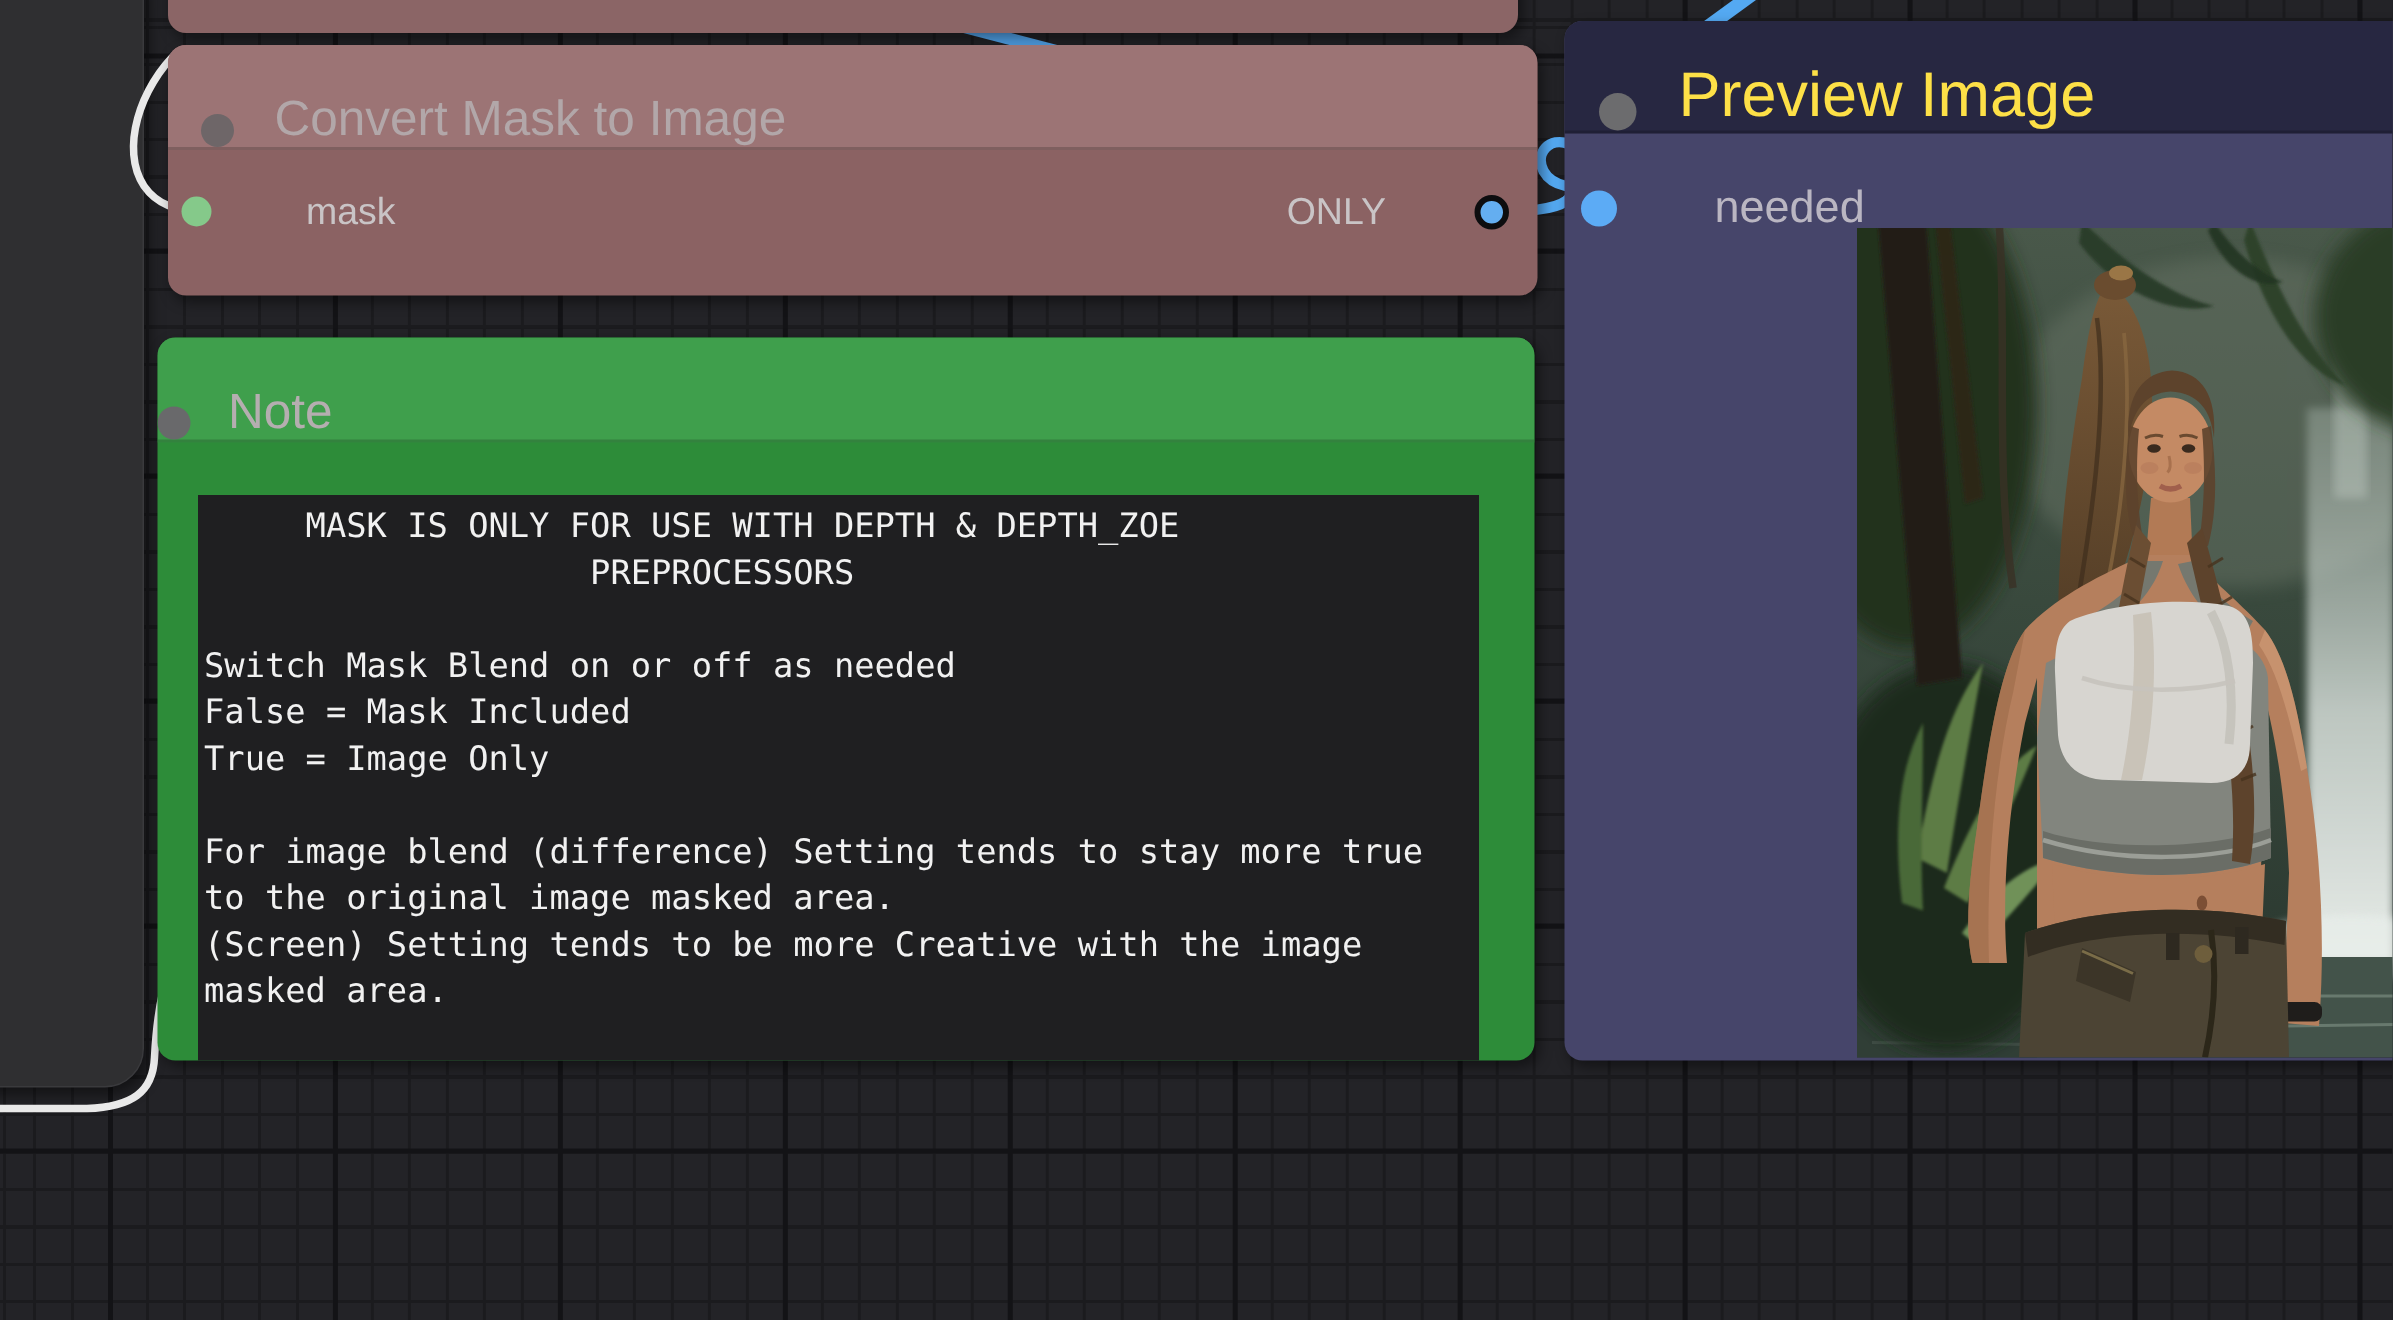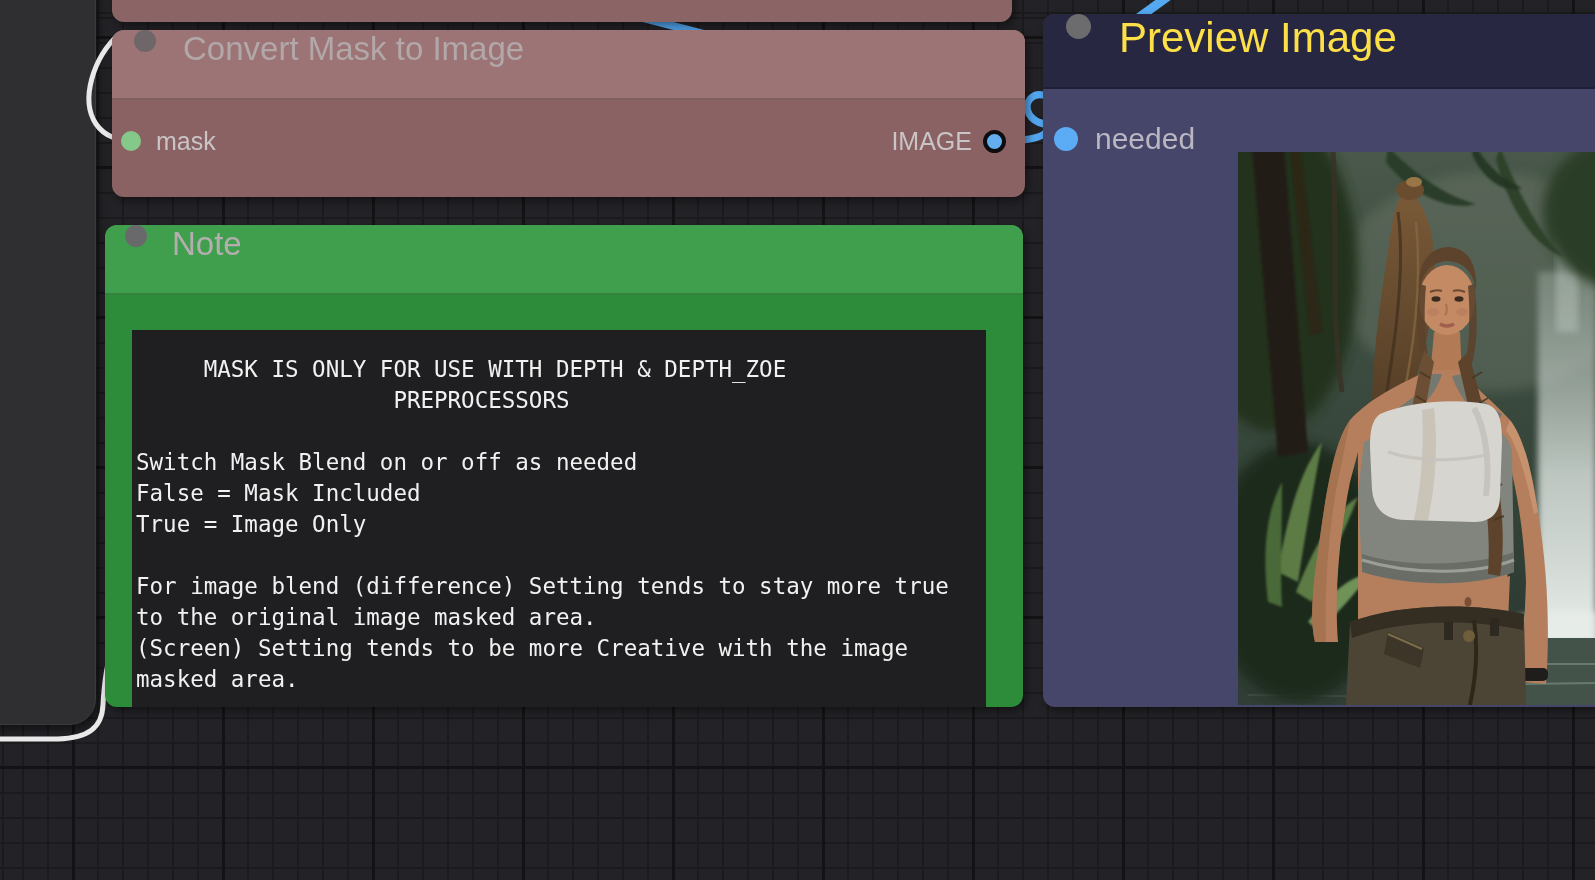--- a/index.html
+++ b/index.html
@@ -27,55 +27,55 @@
     border:1px solid #3a3a3d;
   }
   
   .wires{position:absolute;inset:0;z-index:3;pointer-events:none;}
   
   .node{
     position:absolute;border-radius:12px;overflow:hidden;
     box-shadow:3px 4px 9px rgba(0,0,0,.45);
   }
   .node-header{
-    display:flex;align-items:flex-start;
+    display:flex;align-items:flex-end;
     border-bottom:2px solid rgba(0,0,0,.18);
     box-sizing:border-box;
   }
   .collapse-dot{
     border-radius:50%;flex:0 0 auto;
   }
   .node-title{
     white-space:nowrap;overflow:hidden;
   }
   
   .node-strip{left:112px;top:-30px;width:900px;height:52px;background:#8b6566;z-index:4;}
   
   .node-convert{left:112px;top:30px;width:913px;height:167px;background:#8b6263;z-index:4;}
   .node-convert .node-header{height:70px;background:#9c7475;padding-left:22px;}
   .node-convert .collapse-dot{width:22px;height:22px;background:#6e6668;}
   .node-convert .node-title{font-size:33px;color:#b2a7a9;margin-left:27px;}
-  .port-row{position:absolute;left:0;right:0;display:flex;align-items:center;}
+  .port-row{position:absolute;left:0;right:0;display:flex;align-items:center;gap:48px;}
   .node-convert .port-row{top:89px;height:44px;}
   .port-dot{border-radius:50%;flex:0 0 auto;}
   .dot-mask{width:20px;height:20px;background:#85c98a;margin-left:9px;}
   .in-label{font-size:25px;color:#c9c4c6;margin-left:15px;}
   .out-label{font-size:25px;color:#c9c4c6;margin-left:auto;}
   .dot-image-out{
     width:15px;height:15px;background:#64aef0;border:4px solid #0d0d0f;
     border-radius:50%;margin-left:11px;margin-right:19px;
   }
   
   .node-note{left:105px;top:225px;width:918px;height:482px;background:#2d8c39;z-index:4;}
-  .node-note .node-header{height:70px;background:#3f9f4c;padding-left:20px;}
+  .node-note .node-header{height:70px;background:#3f9f4c;}
   .node-note .collapse-dot{width:22px;height:22px;background:#69696b;}
   .node-note .node-title{font-size:33px;color:#b5aeb0;margin-left:25px;}
   .note-textbox{
     position:absolute;left:27px;top:105px;width:854px;height:470px;
-    background:#1f1f21;box-sizing:border-box;padding:24px 4px;
+    background:#1f1f21;box-sizing:border-box;padding:6px 4px;
     overflow:hidden;
   }
   .note-textbox pre{
     margin:0;font-family:"DejaVu Sans Mono", monospace;
     font-size:22.5px;line-height:31px;color:#f1f1f1;white-space:pre;
   }
   
   .node-preview{left:1043px;top:14px;width:640px;height:693px;background:#46456a;z-index:5;}
   .node-preview .node-header{height:75px;background:#272741;padding-left:23px;}
   .node-preview .collapse-dot{width:25px;height:25px;background:#6c6c6e;}
@@ -112,21 +112,21 @@
 <div class="node node-strip"></div>
 
 <div class="node node-convert">
   <div class="node-header">
     <span class="collapse-dot"></span>
     <span class="node-title">Convert Mask to Image</span>
   </div>
   <div class="port-row">
     <span class="port-dot dot-mask"></span>
     <span class="in-label">mask</span>
-    <span class="out-label">IMAGE</span>
+    <span class="out-label">ONLY</span>
     <span class="dot-image-out"></span>
   </div>
 </div>
 
 <div class="node node-note">
   <div class="node-header">
     <span class="collapse-dot"></span>
     <span class="node-title">Note</span>
   </div>
   <div class="note-textbox">

